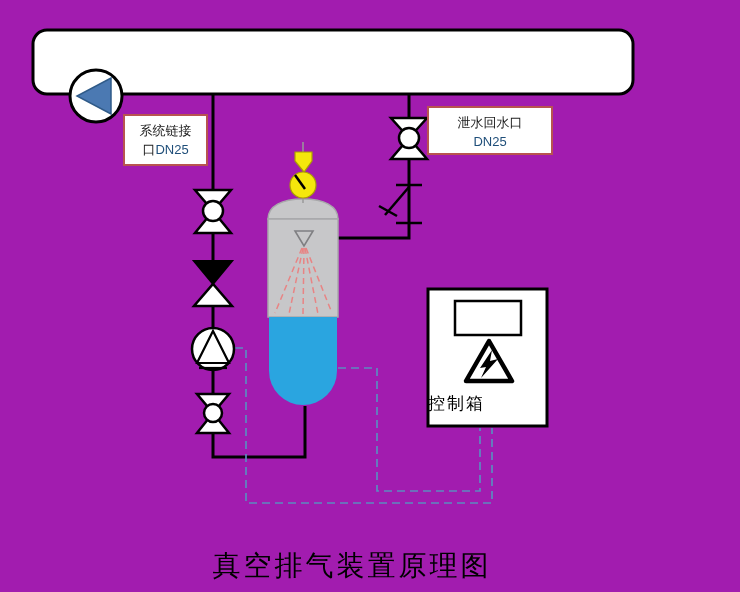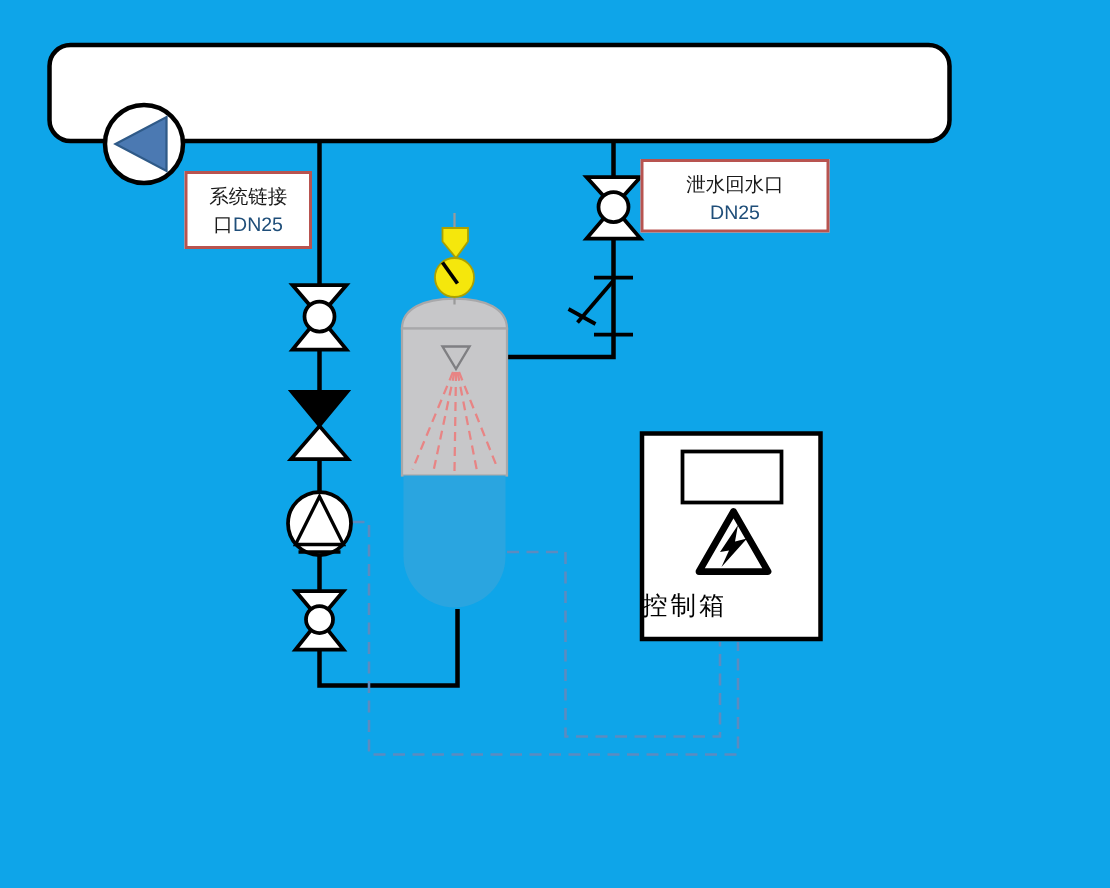--- a/index.html
+++ b/index.html
@@ -1,16 +1,16 @@
 <!DOCTYPE html>
 <html><head>
 <meta charset="utf-8">
 <style>
   html,body{margin:0;padding:0;background:#fff;}
-  #stage{position:relative;width:740px;height:592px;background:#0ea5e9;overflow:hidden;
+  #stage{position:relative;width:740px;height:592px;background:#a21caf;overflow:hidden;
          font-family:"Liberation Sans","DejaVu Sans",sans-serif;}
   #diagram{position:absolute;left:0;top:0;}
   .label-box{position:absolute;box-sizing:border-box;border:2px solid #B85450;background:#ffffff;
              text-align:center;color:#1a1a1a;font-size:13px;line-height:19px;}
   .dn{color:#1F4E79;}
   #label-system{left:123px;top:114px;width:85px;height:52px;padding-top:5px;}
   #label-drain{left:427px;top:106px;width:126px;height:49px;padding-top:5px;}
   #control-box-label{position:absolute;left:428px;top:392px;width:119px;text-align:left;
                      font-size:17px;color:#000;letter-spacing:2px;}
   #main-title{position:absolute;left:352px;top:547px;transform:translateX(-50%);
@@ -121,14 +121,15 @@
     <div><span>口</span><span class="dn">DN25</span></div>
   </div>
 
   <div class="label-box" id="label-drain">
     <div>泄水回水口</div>
     <div class="dn">DN25</div>
   </div>
 
   <div id="control-box-label">控制箱</div>
 
+  <div id="main-title">真空排气装置原理图</div>
 
 </div>
 
 </body></html>

